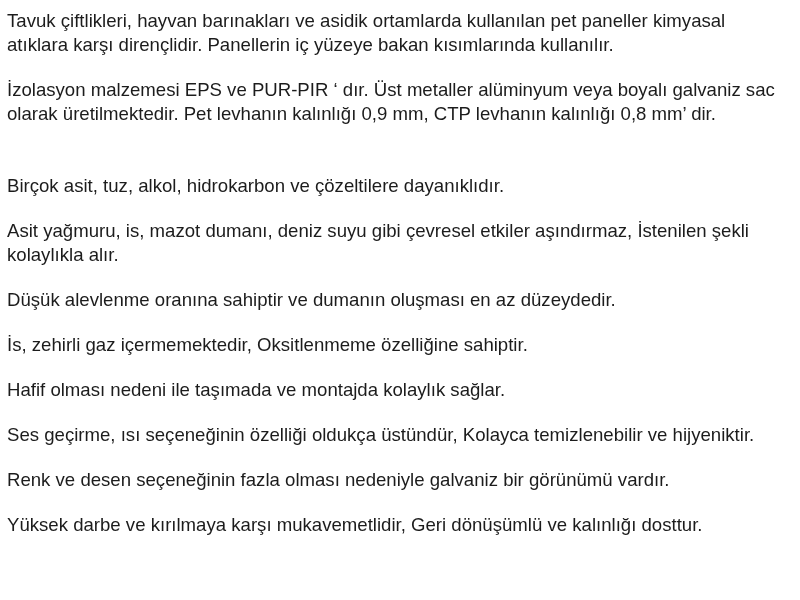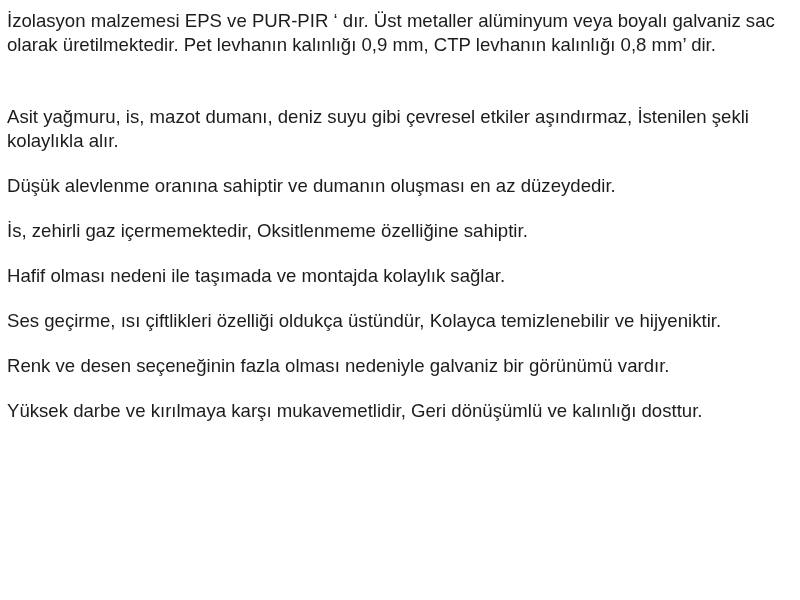--- a/index.html
+++ b/index.html
@@ -26,32 +26,35 @@
     white-space: pre-line; 
   }
   .doc p.gap-after {
     margin-bottom: 48px; 
   }
 </style>
 </head>
 <body>
 
 <main class="doc">
+  <p>Tavuk çiftlikleri, hayvan barınakları ve asidik ortamlarda kullanılan pet paneller kimyasal
+atıklara karşı dirençlidir. Panellerin iç yüzeye bakan kısımlarında kullanılır.</p>
 
   <p class="gap-after">İzolasyon malzemesi EPS ve PUR-PIR ‘ dır. Üst metaller alüminyum veya boyalı galvaniz sac
 olarak üretilmektedir. Pet levhanın kalınlığı 0,9 mm, CTP levhanın kalınlığı 0,8 mm’ dir.</p>
 
+  <p>Birçok asit, tuz, alkol, hidrokarbon ve çözeltilere dayanıklıdır.</p>
 
   <p>Asit yağmuru, is, mazot dumanı, deniz suyu gibi çevresel etkiler aşındırmaz, İstenilen şekli
 kolaylıkla alır.</p>
 
   <p>Düşük alevlenme oranına sahiptir ve dumanın oluşması en az düzeydedir.</p>
 
   <p>İs, zehirli gaz içermemektedir, Oksitlenmeme özelliğine sahiptir.</p>
 
   <p>Hafif olması nedeni ile taşımada ve montajda kolaylık sağlar.</p>
 
-  <p>Ses geçirme, ısı çiftlikleri özelliği oldukça üstündür, Kolayca temizlenebilir ve hijyeniktir.</p>
+  <p>Ses geçirme, ısı seçeneğinin özelliği oldukça üstündür, Kolayca temizlenebilir ve hijyeniktir.</p>
 
   <p>Renk ve desen seçeneğinin fazla olması nedeniyle galvaniz bir görünümü vardır.</p>
 
   <p>Yüksek darbe ve kırılmaya karşı mukavemetlidir, Geri dönüşümlü ve kalınlığı dosttur.</p>
 </main>
 
 </body></html>

